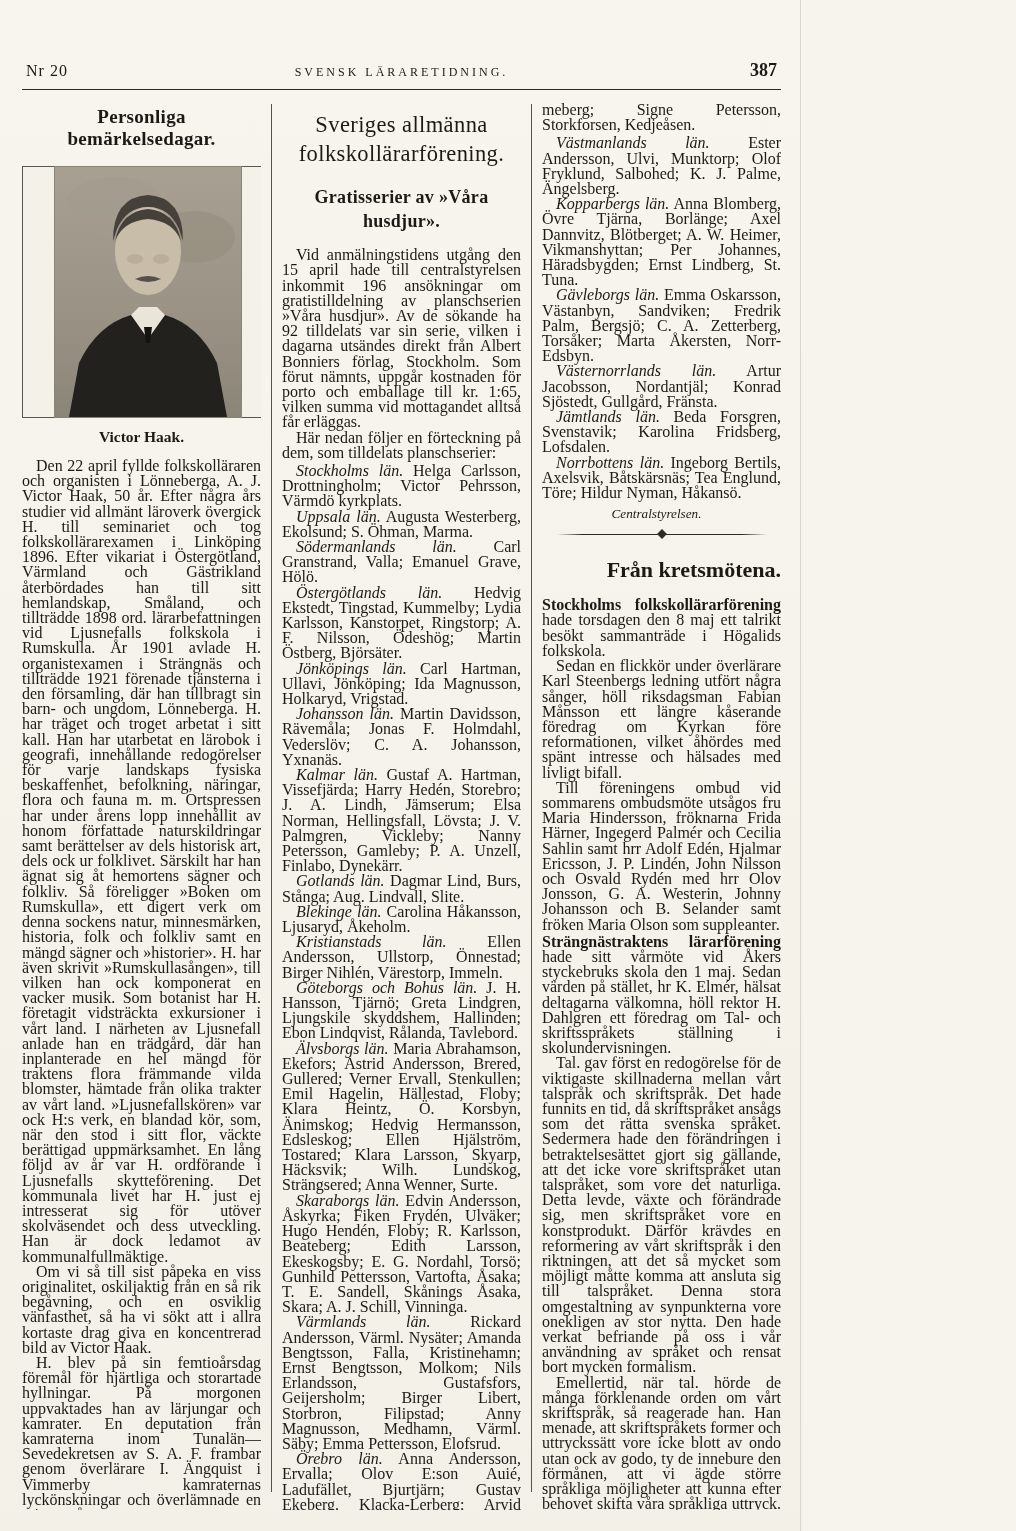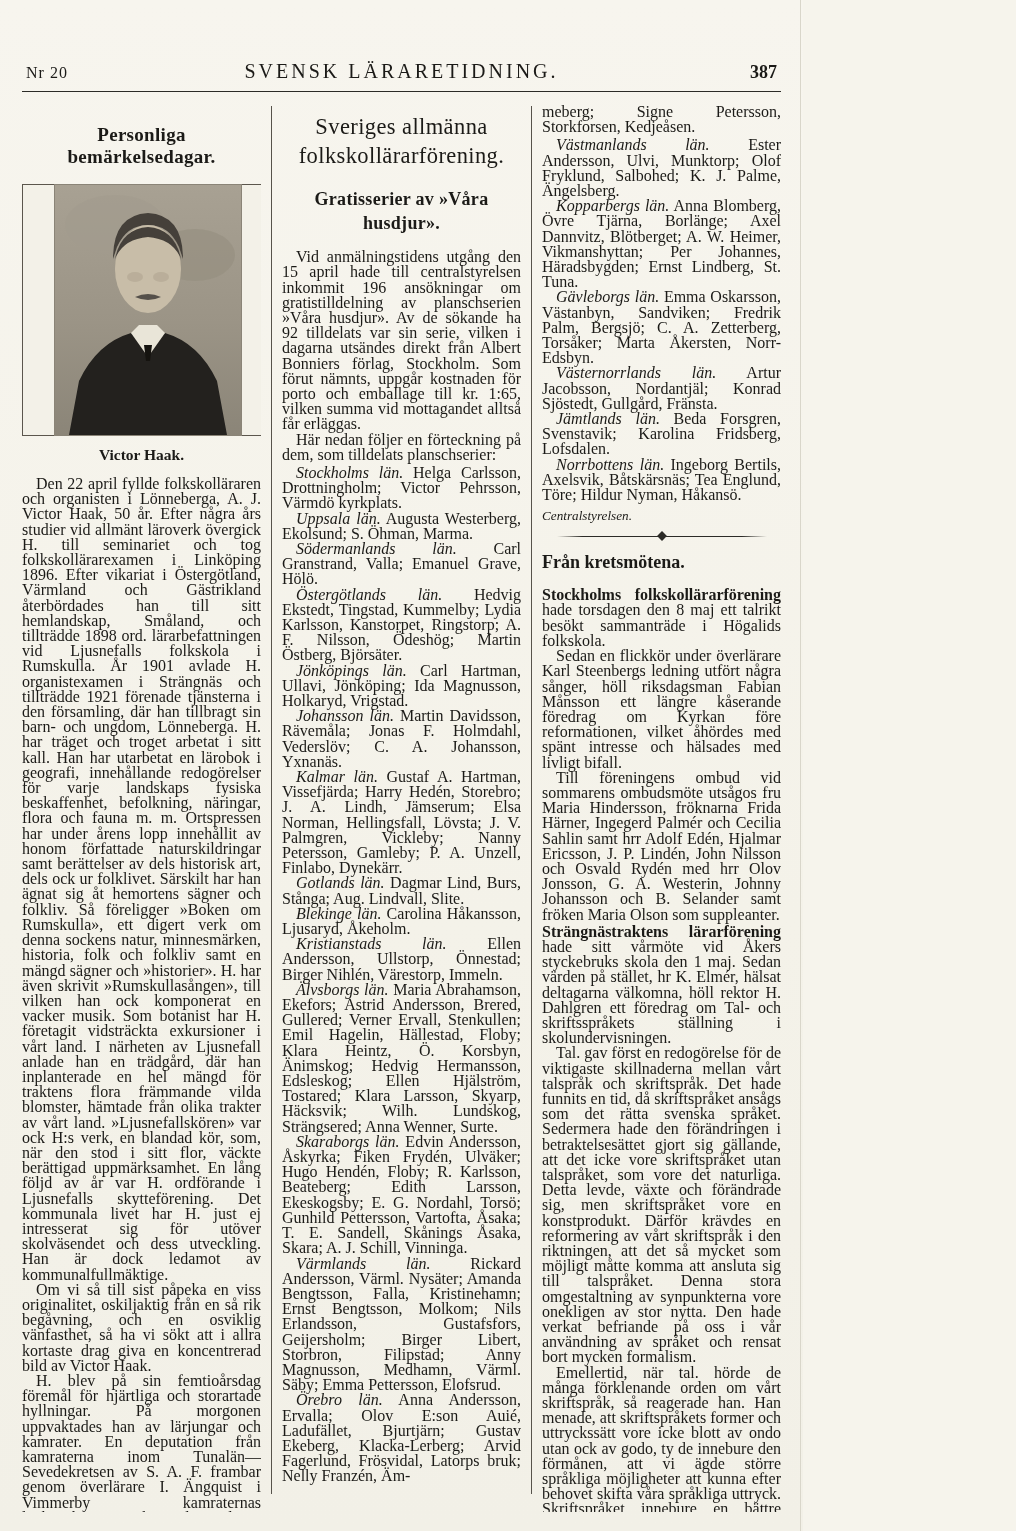--- a/index.html
+++ b/index.html
@@ -18,39 +18,39 @@
   .page::after{ 
     content:""; position:absolute; top:0; right:2px; width:1px; height:100%;
     background:#d9d6ca;
   }
   
   .masthead{
     display:flex; align-items:baseline;
     padding:60px 4px 6px 4px;
   }
   .m-left{ flex:1; font-size:16px; letter-spacing:1px; }
-  .m-center{ flex:0 0 auto; font-size:20px; letter-spacing:3px; }
+  .m-center{ flex:0 0 auto; font-size:12px; letter-spacing:3px; }
   .m-right{ flex:1; text-align:right; font-weight:bold; font-size:18px; }
   .header-rule{ border-bottom:1.5px solid #2c2b27; margin:2px 0 0 0; }
 
   
   .columns{ display:flex; margin-top:12px; height:1408px; }
   .col{ flex:1 1 0; min-width:0; overflow:hidden; display:flex; flex-direction:column; }
   .vrule{ width:1px; background:#57534b; margin:2px 10px 18px 10px; }
 
   
   .body, .entry, .para { font-size:16px; line-height:15.2px; text-align:justify; }
   .para{ margin:0; text-indent:14px; }
   .entry{ margin:0; text-indent:14px; }
   .no-indent{ text-indent:0; }
   .county{ font-style:italic; }
-  .sig{ text-align:left; font-style:italic; font-size:13px; margin:2px 26px 0 0; }
-
-  
-  .col1-heading{ font-size:19px; font-weight:bold; text-align:center; letter-spacing:.3px; margin:20px 0 12px 0; }
+  .sig{ text-align:center; font-style:italic; font-size:13px; margin:2px 26px 0 0; }
+
+  
+  .col1-heading{ font-size:19px; font-weight:bold; text-align:center; letter-spacing:.3px; margin:4px 0 12px 0; }
   .photo-frame{
     width:252px; height:278px; border:1px solid #5b564d;
     margin:4px auto 8px auto;
     display:flex; align-items:center; justify-content:center;
     background:#f3f1e8;
   }
   .photo{ width:186px; height:250px; box-shadow:0 0 0 1px #8a8477; }
   .photo svg{ display:block; width:100%; height:100%; }
   .caption{ text-align:center; font-weight:bold; font-size:15.5px; margin:4px 0 12px 0; }
   .notice{ margin-top:auto; border-top:1.3px solid #2c2b27; padding:18px 2px 4px 2px; margin-bottom:4px; }
@@ -65,21 +65,21 @@
   .listing{ margin-top:3px; }
 
   
   .centralsig{ margin:6px 10px 0 0; font-size:13.2px; }
   .divider{ position:relative; height:11px; width:210px; margin:12px auto 10px auto; }
   .divider::before{
     content:""; position:absolute; left:0; right:0; top:50%; height:1px;
     background:linear-gradient(90deg, rgba(40,40,36,0) 0%, #2c2b27 12%, #2c2b27 88%, rgba(40,40,36,0) 100%);
   }
   .diamond{ position:absolute; left:50%; top:50%; width:7px; height:7px; background:#2c2b27; transform:translate(-50%,-50%) rotate(45deg); }
-  .kretsmoten-heading{ font-size:18px; font-weight:bold; text-align:left; margin:6px 0 12px 0; }
+  .kretsmoten-heading{ font-size:22px; font-weight:bold; text-align:right; margin:13px 0 12px 0; }
   .section-first{ text-indent:0; }
   .lead{ font-weight:bold; }
   .section{ margin-top:2px; }
   .section + .section{ }
 </style>
 </head>
 <body>
 
 <div class="page">
 
@@ -162,20 +162,21 @@
       <p class="entry"><span class="county">Stockholms län.</span> <span>Helga Carlsson, Drottningholm; Victor Pehrsson, Värmdö kyrkplats.</span></p>
           <p class="entry"><span class="county">Uppsala län.</span> <span>Augusta Westerberg, Ekolsund; S. Öhman, Marma.</span></p>
           <p class="entry"><span class="county">Södermanlands län.</span> <span>Carl Granstrand, Valla; Emanuel Grave, Hölö.</span></p>
           <p class="entry"><span class="county">Östergötlands län.</span> <span>Hedvig Ekstedt, Tingstad, Kummelby; Lydia Karlsson, Kanstorpet, Ringstorp; A. F. Nilsson, Ödeshög; Martin Östberg, Björsäter.</span></p>
           <p class="entry"><span class="county">Jönköpings län.</span> <span>Carl Hartman, Ullavi, Jönköping; Ida Magnusson, Holkaryd, Vrigstad.</span></p>
           <p class="entry"><span class="county">Johansson län.</span> <span>Martin Davidsson, Rävemåla; Jonas F. Holmdahl, Vederslöv; C. A. Johansson, Yxnanäs.</span></p>
           <p class="entry"><span class="county">Kalmar län.</span> <span>Gustaf A. Hartman, Vissefjärda; Harry Hedén, Storebro; J. A. Lindh, Jämserum; Elsa Norman, Hellingsfall, Lövsta; J. V. Palmgren, Vickleby; Nanny Petersson, Gamleby; P. A. Unzell, Finlabo, Dynekärr.</span></p>
           <p class="entry"><span class="county">Gotlands län.</span> <span>Dagmar Lind, Burs, Stånga; Aug. Lindvall, Slite.</span></p>
           <p class="entry"><span class="county">Blekinge län.</span> <span>Carolina Håkansson, Ljusaryd, Åkeholm.</span></p>
           <p class="entry"><span class="county">Kristianstads län.</span> <span>Ellen Andersson, Ullstorp, Önnestad; Birger Nihlén, Värestorp, Immeln.</span></p>
+          <p class="entry"><span class="county">Göteborgs och Bohus län.</span> <span>J. H. Hansson, Tjärnö; Greta Lindgren, Ljungskile skyddshem, Hallinden; Ebon Lindqvist, Rålanda, Tavlebord.</span></p>
           <p class="entry"><span class="county">Älvsborgs län.</span> <span>Maria Abrahamson, Ekefors; Astrid Andersson, Brered, Gullered; Verner Ervall, Stenkullen; Emil Hagelin, Hällestad, Floby; Klara Heintz, Ö. Korsbyn, Änimskog; Hedvig Hermansson, Edsleskog; Ellen Hjälström, Tostared; Klara Larsson, Skyarp, Häcksvik; Wilh. Lundskog, Strängsered; Anna Wenner, Surte.</span></p>
           <p class="entry"><span class="county">Skaraborgs län.</span> <span>Edvin Andersson, Åskyrka; Fiken Frydén, Ulväker; Hugo Hendén, Floby; R. Karlsson, Beateberg; Edith Larsson, Ekeskogsby; E. G. Nordahl, Torsö; Gunhild Pettersson, Vartofta, Åsaka; T. E. Sandell, Skånings Åsaka, Skara; A. J. Schill, Vinninga.</span></p>
           <p class="entry"><span class="county">Värmlands län.</span> <span>Rickard Andersson, Värml. Nysäter; Amanda Bengtsson, Falla, Kristinehamn; Ernst Bengtsson, Molkom; Nils Erlandsson, Gustafsfors, Geijersholm; Birger Libert, Storbron, Filipstad; Anny Magnusson, Medhamn, Värml. Säby; Emma Pettersson, Elofsrud.</span></p>
           <p class="entry"><span class="county">Örebro län.</span> <span>Anna Andersson, Ervalla; Olov E:son Auié, Ladufället, Bjurtjärn; Gustav Ekeberg, Klacka-Lerberg; Arvid Fagerlund, Frösvidal, Latorps bruk; Nelly Franzén, Äm-</span></p>
         </div>
     </section>
 
     <div class="vrule"></div>
 
     <section class="col">

